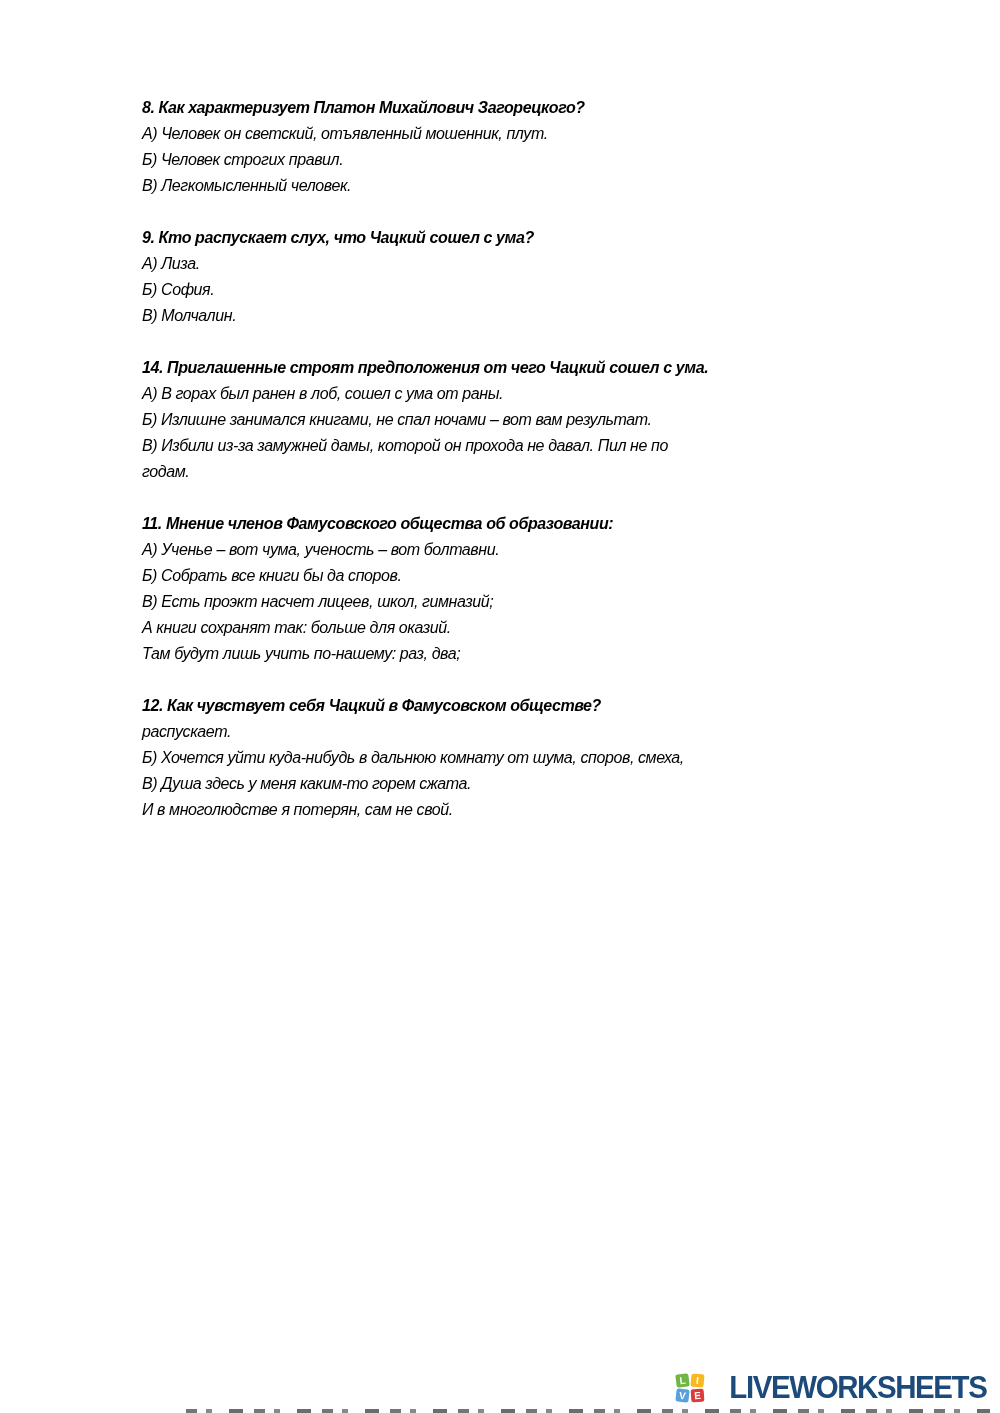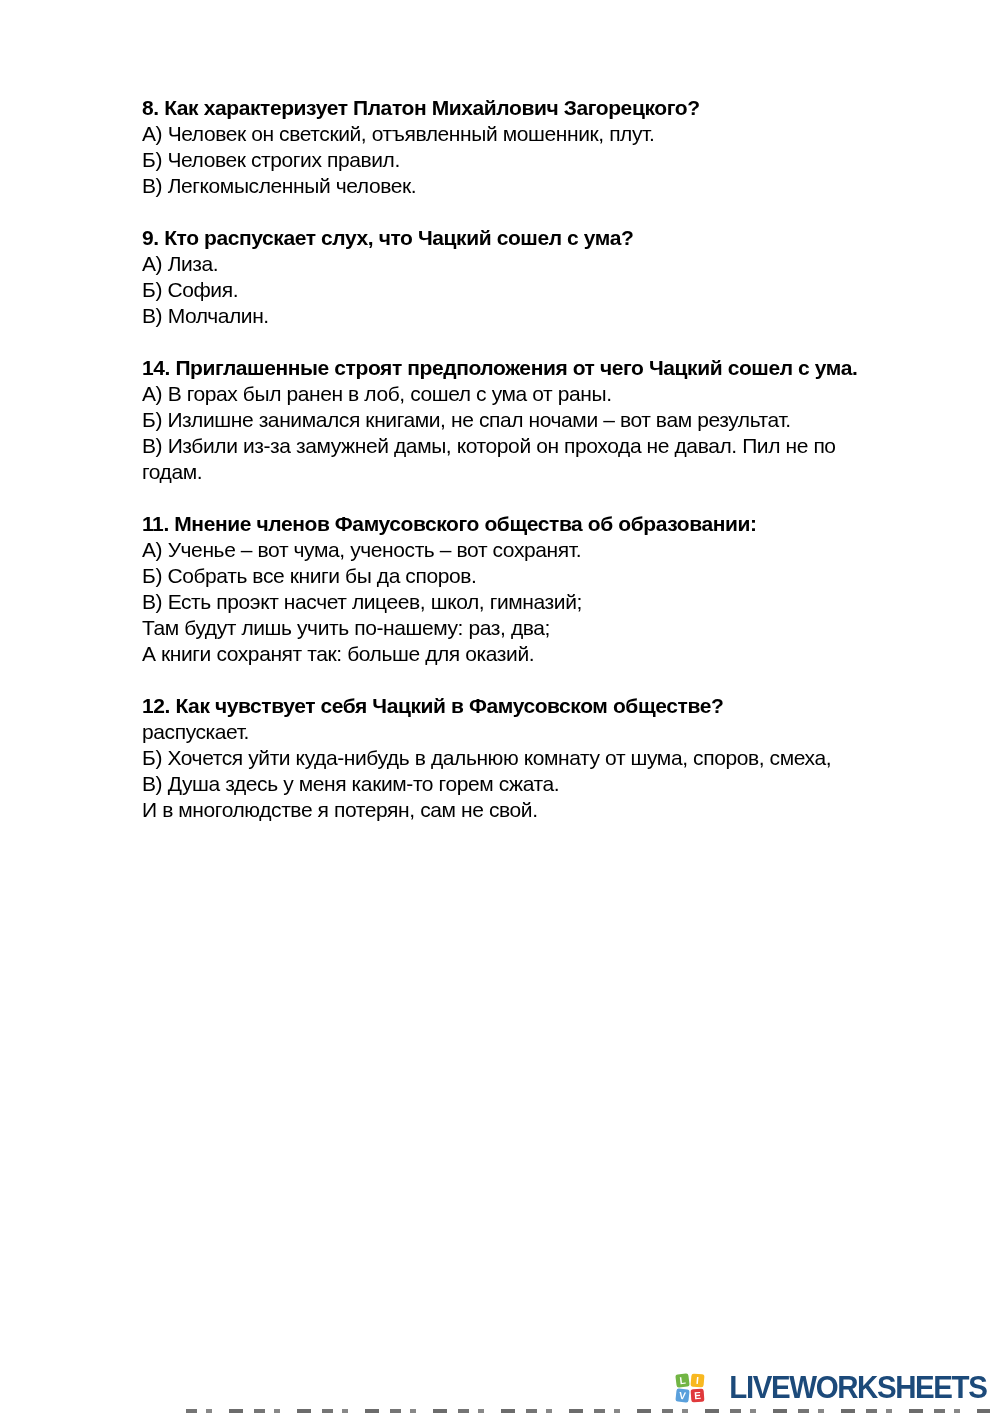--- a/index.html
+++ b/index.html
@@ -11,24 +11,25 @@
     font-family: "Liberation Sans", "DejaVu Sans", sans-serif;
     color: #000;
   }
   .content {
     position: absolute;
     left: 142px; top: 95px; right: 30px;
   }
   .question { margin: 0 0 26px 0; }
   .question:last-child { margin-bottom: 16px; }
   .q-title, .q-line {
-    font-size: 21px;
+    font-size: 16px;
     line-height: 26px;
     letter-spacing: -0.4px;
     white-space: nowrap;
+    font-style: italic;
   }
   .q-title { font-weight: 700; }
 
   
   .logo-row {
     position: absolute;
     right: 14px; bottom: 7px;
     display: flex;
     align-items: center;
     cursor: pointer;
@@ -94,25 +95,25 @@
     </section>
     <section class="question">
       <div class="q-title">14. Приглашенные строят предположения от чего Чацкий сошел с ума.</div>
       <div class="q-line">А) В горах был ранен в лоб, сошел с ума от раны.</div>
       <div class="q-line">Б) Излишне занимался книгами, не спал ночами – вот вам результат.</div>
       <div class="q-line">В) Избили из-за замужней дамы, которой он прохода не давал. Пил не по</div>
       <div class="q-line">годам.</div>
     </section>
     <section class="question">
       <div class="q-title">11. Мнение членов Фамусовского общества об образовании:</div>
-      <div class="q-line">А) Ученье – вот чума, ученость – вот сохранят.</div>
+      <div class="q-line">А) Ученье – вот чума, ученость – вот болтавни.</div>
       <div class="q-line">Б) Собрать все книги бы да споров.</div>
       <div class="q-line">В) Есть проэкт насчет лицеев, школ, гимназий;</div>
+      <div class="q-line">А книги сохранят так: больше для оказий.</div>
       <div class="q-line">Там будут лишь учить по-нашему: раз, два;</div>
-      <div class="q-line">А книги сохранят так: больше для оказий.</div>
     </section>
     <section class="question">
       <div class="q-title">12. Как чувствует себя Чацкий в Фамусовском обществе?</div>
       <div class="q-line">распускает.</div>
       <div class="q-line">Б) Хочется уйти куда-нибудь в дальнюю комнату от шума, споров, смеха,</div>
       <div class="q-line">В) Душа здесь у меня каким-то горем сжата.</div>
       <div class="q-line">И в многолюдстве я потерян, сам не свой.</div>
     </section>
   </main>
 

